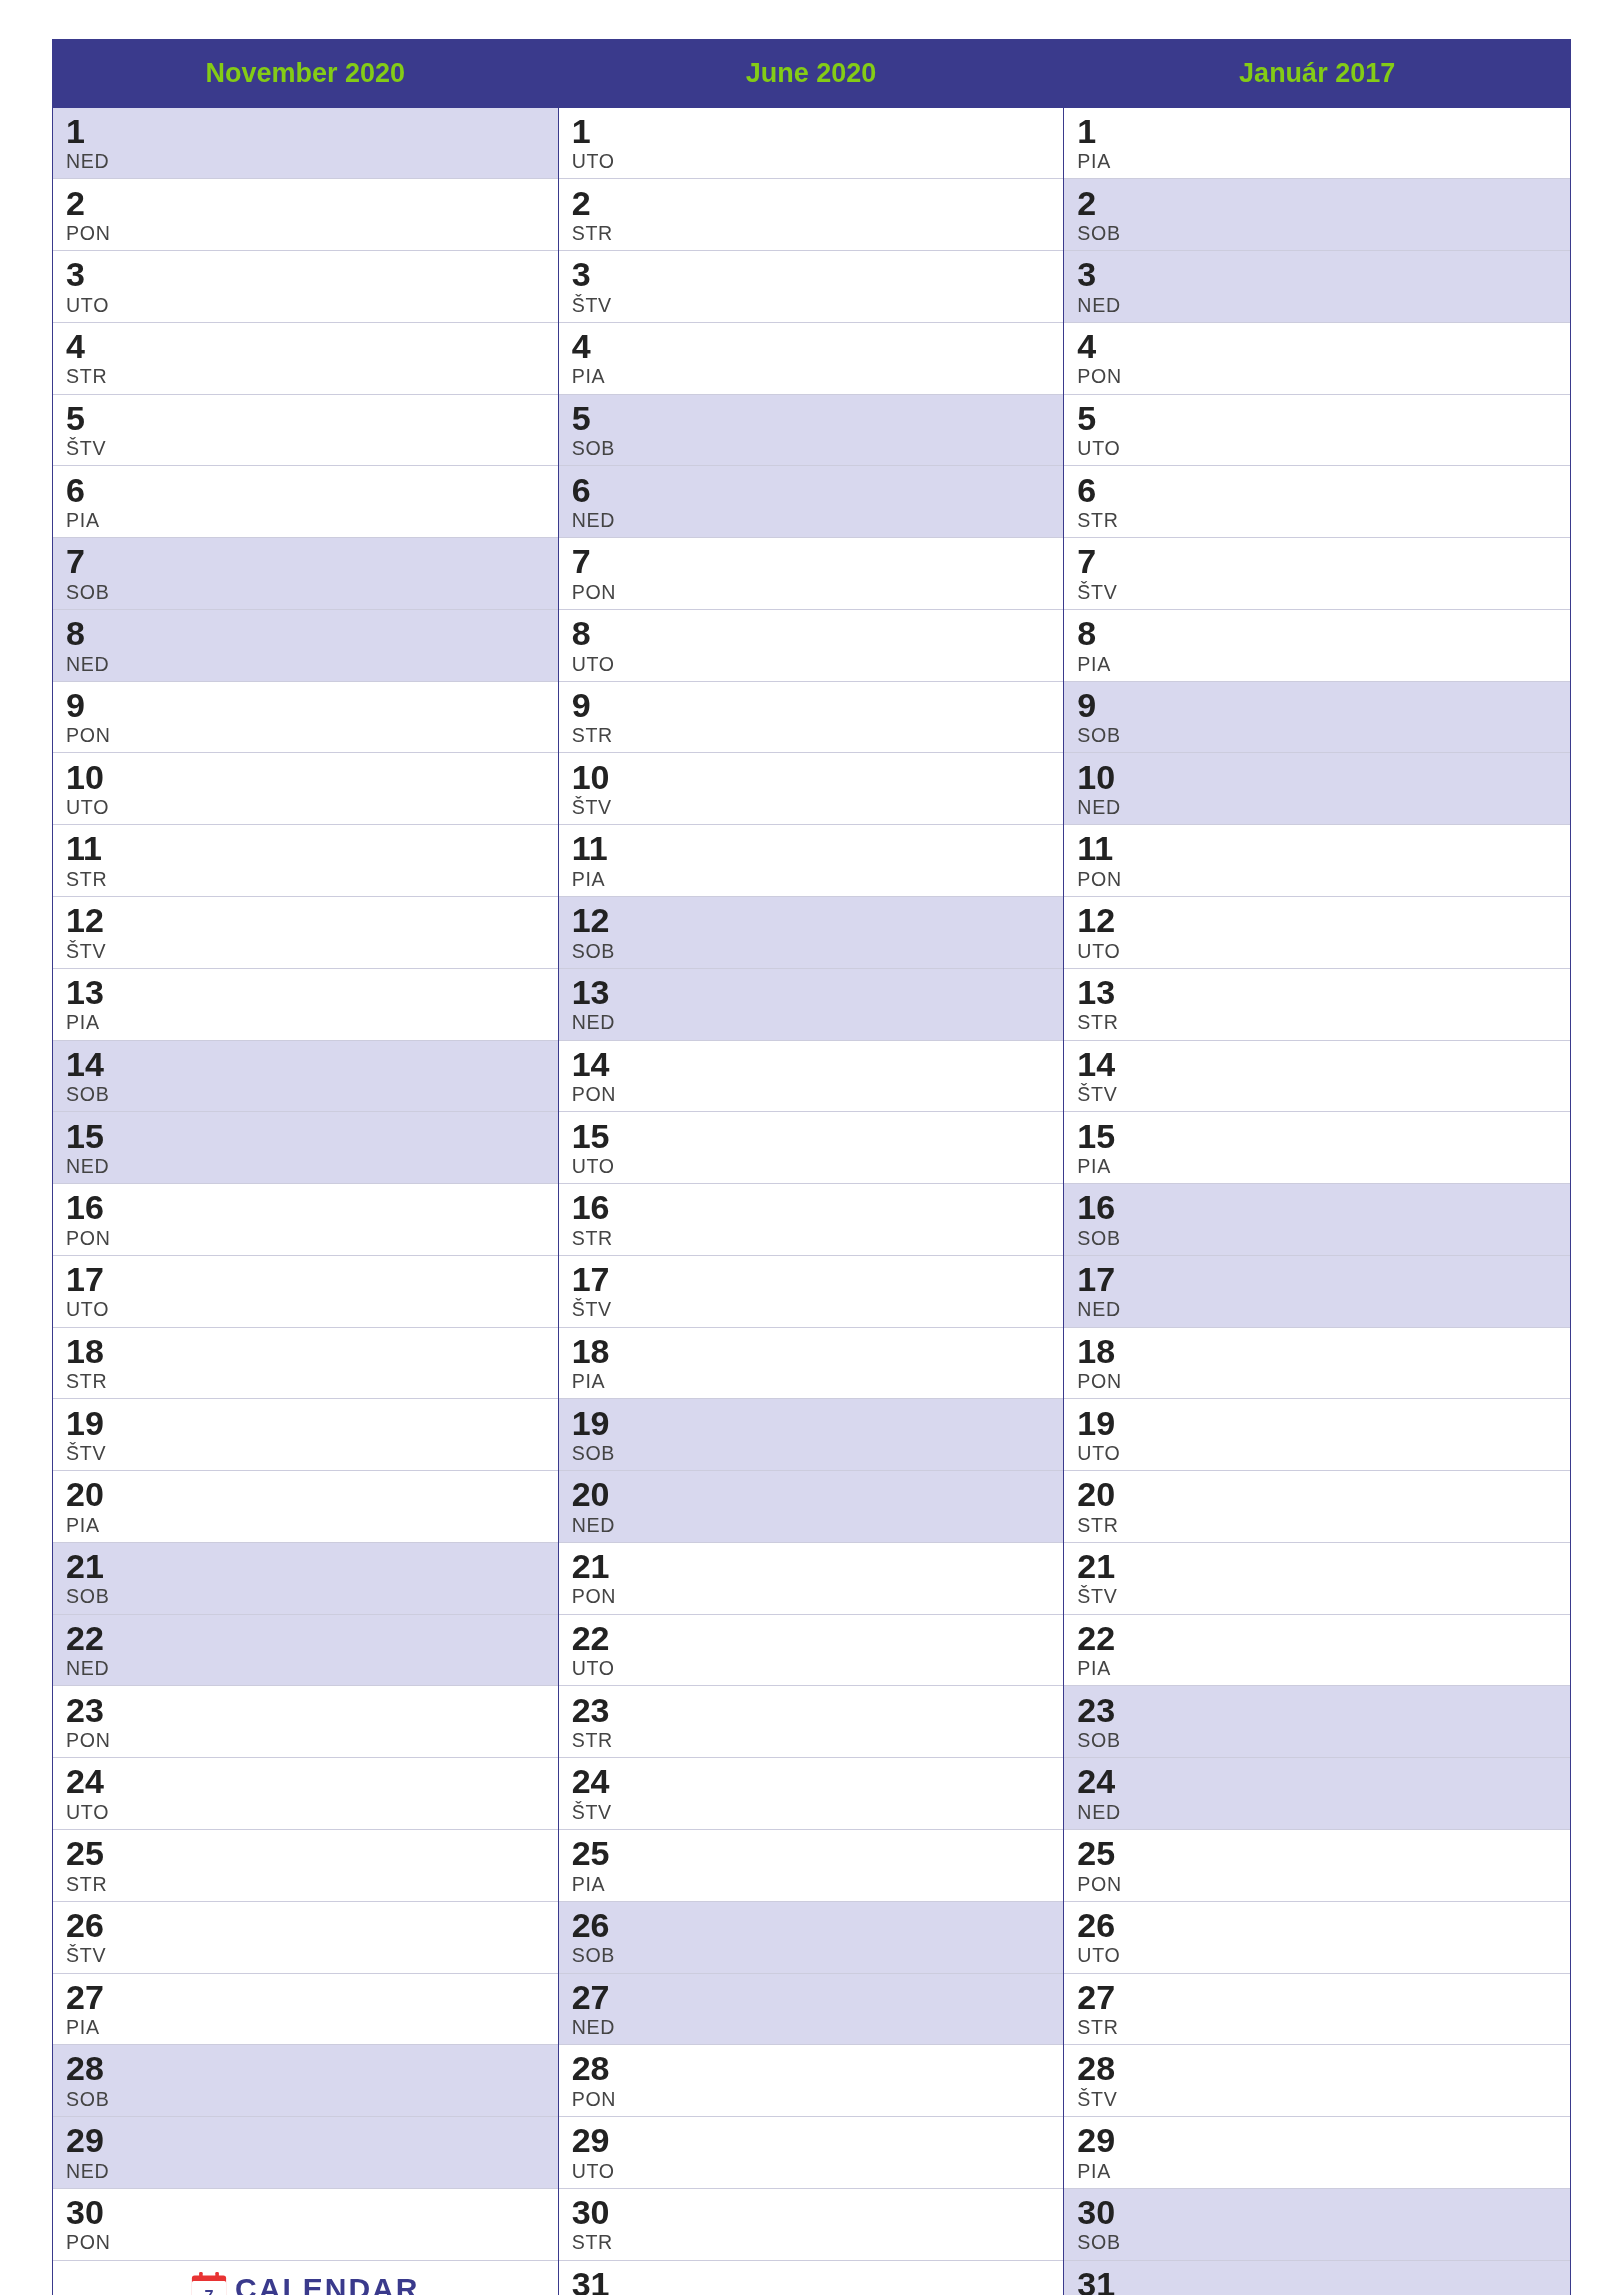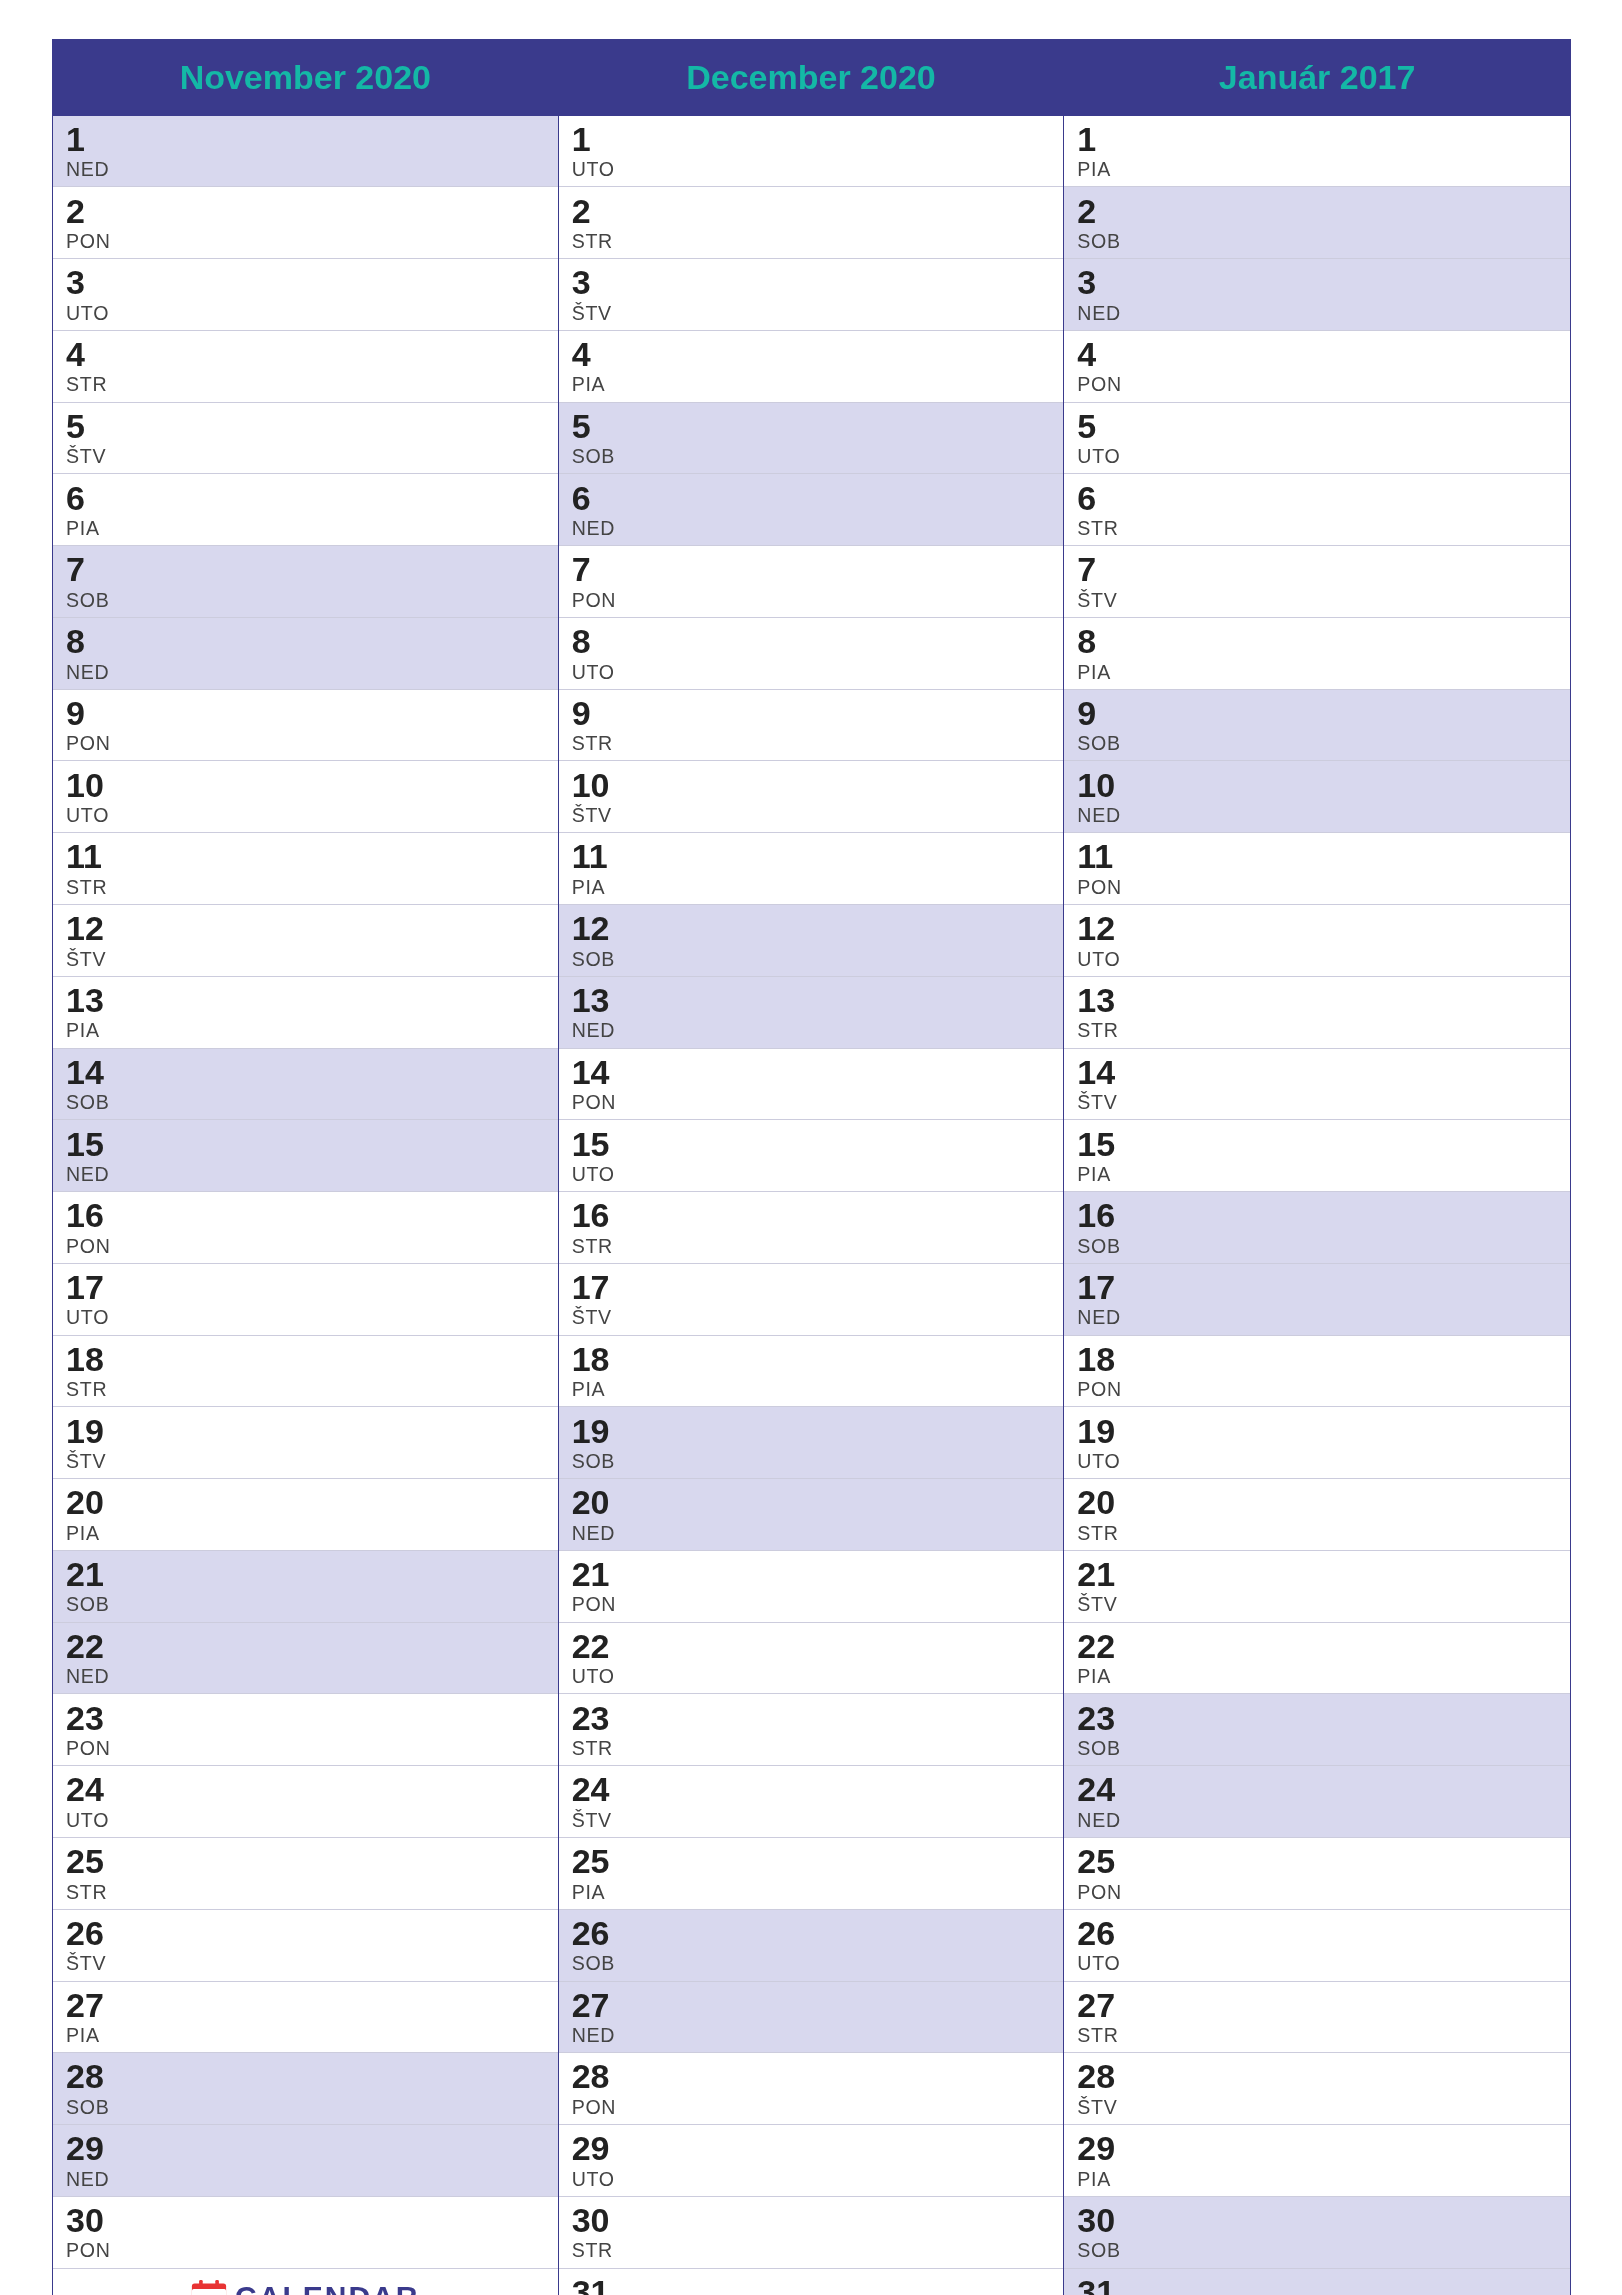--- a/index.html
+++ b/index.html
@@ -24,23 +24,23 @@
     .month-col {
       display: flex;
       flex-direction: column;
       border-right: 1.3px solid #3a3a8c;
     }
     .month-col:last-child {
       border-right: none;
     }
     .month-header {
       background: #3a3a8c;
-      color: #14b8a6;
+      color: #84cc16;
       text-align: center;
-      font-size: 34px;
+      font-size: 27px;
       font-weight: bold;
       padding: 18.3px 6.5px;
     }
     .day-row {
       display: flex;
       flex-direction: column;
       justify-content: center;
       padding: 5.2px 13px;
       border-bottom: 0.7px solid #ccccdd;
       min-height: 58px;
@@ -204,21 +204,21 @@
             <rect x="2" y="22" width="76" height="56" rx="4" fill="white"></rect>
             <text x="40" y="68" text-anchor="middle" font-size="36" font-weight="bold" fill="#3a3a8c" font-family="Arial">7</text>
             <rect x="18" y="2" width="8" height="18" rx="3" fill="#e83333"></rect>
             <rect x="54" y="2" width="8" height="18" rx="3" fill="#e83333"></rect>
           </svg>
           <span style="font-size:30px;font-weight:bold;color:#3a3a8c;letter-spacing:2px;">CALENDAR</span>
         </div>
       </div>
     </div>
     <div class="month-col">
-      <div class="month-header">December 2020</div>
+      <div class="month-header">June 2020</div>
       <div class="day-row weekday">
         <div class="day-number">1</div>
         <div class="day-name">UTO</div>
       </div>
       <div class="day-row weekday">
         <div class="day-number">2</div>
         <div class="day-name">STR</div>
       </div>
       <div class="day-row weekday">
         <div class="day-number">3</div>

